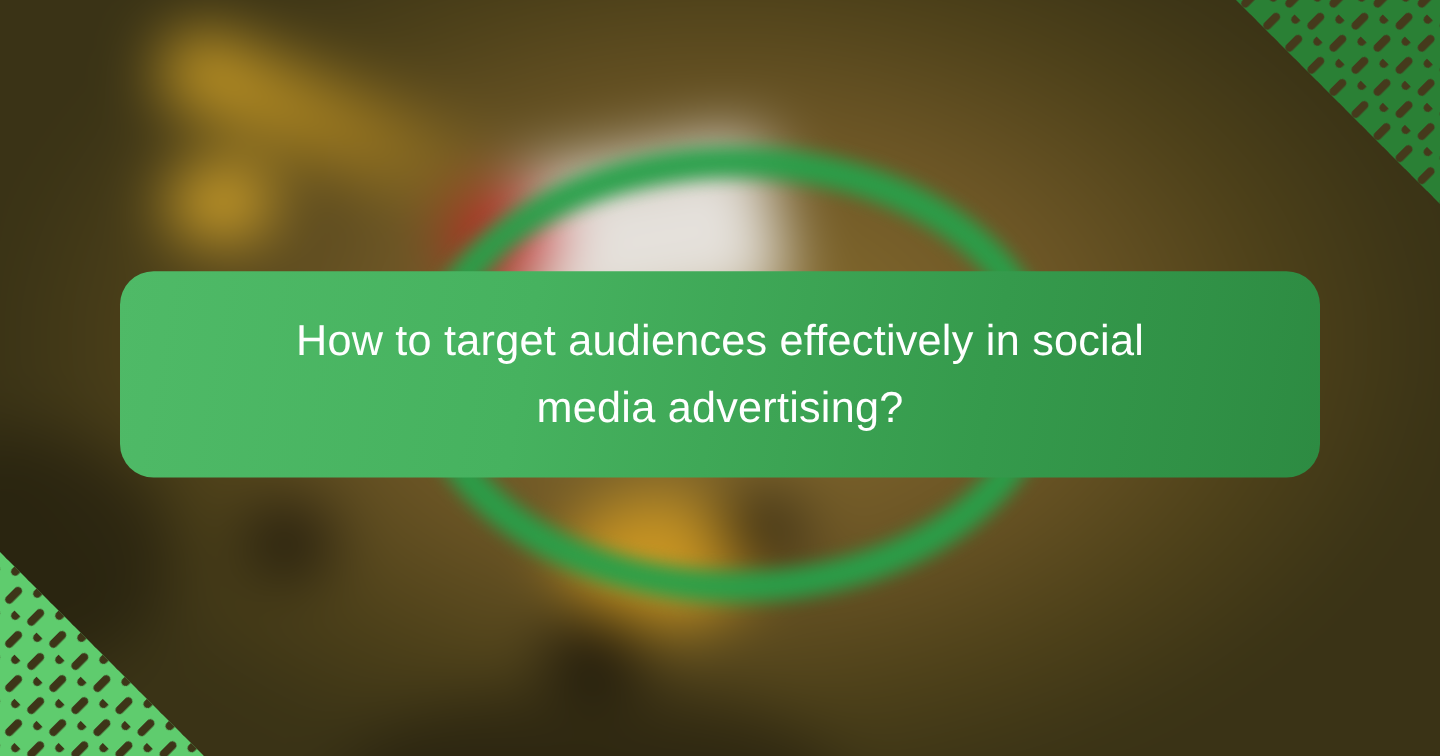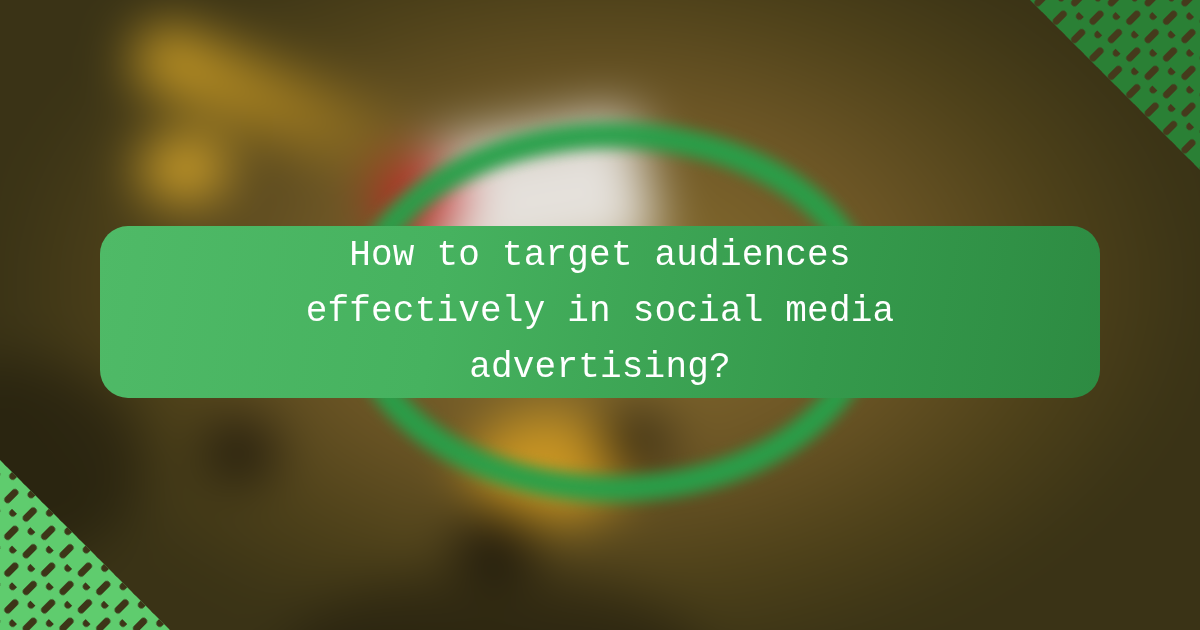--- a/index.html
+++ b/index.html
@@ -5,21 +5,21 @@
   html, body {
     margin: 0;
     padding: 0;
     background: #000;
   }
   #stage {
     position: relative;
     width: 1200px;
     height: 630px;
     overflow: hidden;
-    font-family: Liberation Mono, monospace;
+    font-family: Liberation Sans, sans-serif;
     background: #3b3317;
   }
 
   
   .photo-layer {
     position: absolute;
     inset: -60px;
     filter: blur(26px);
   }
   .photo-base {

